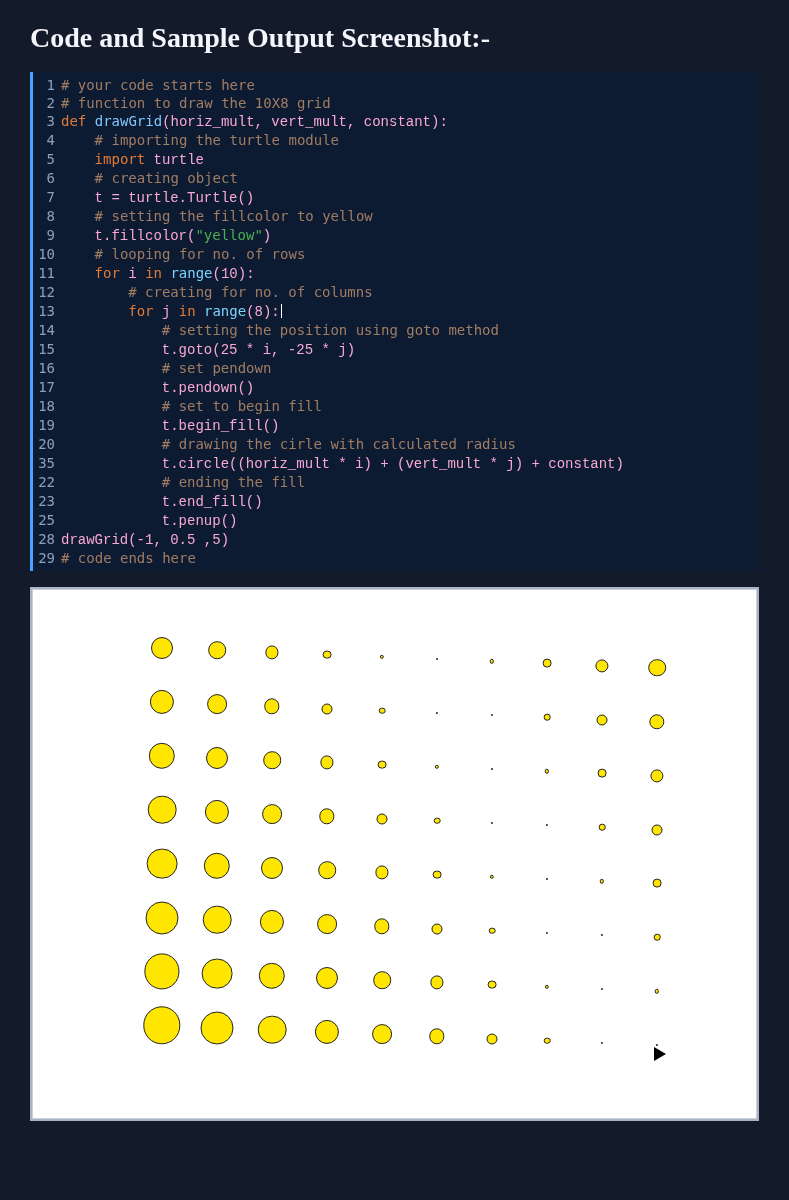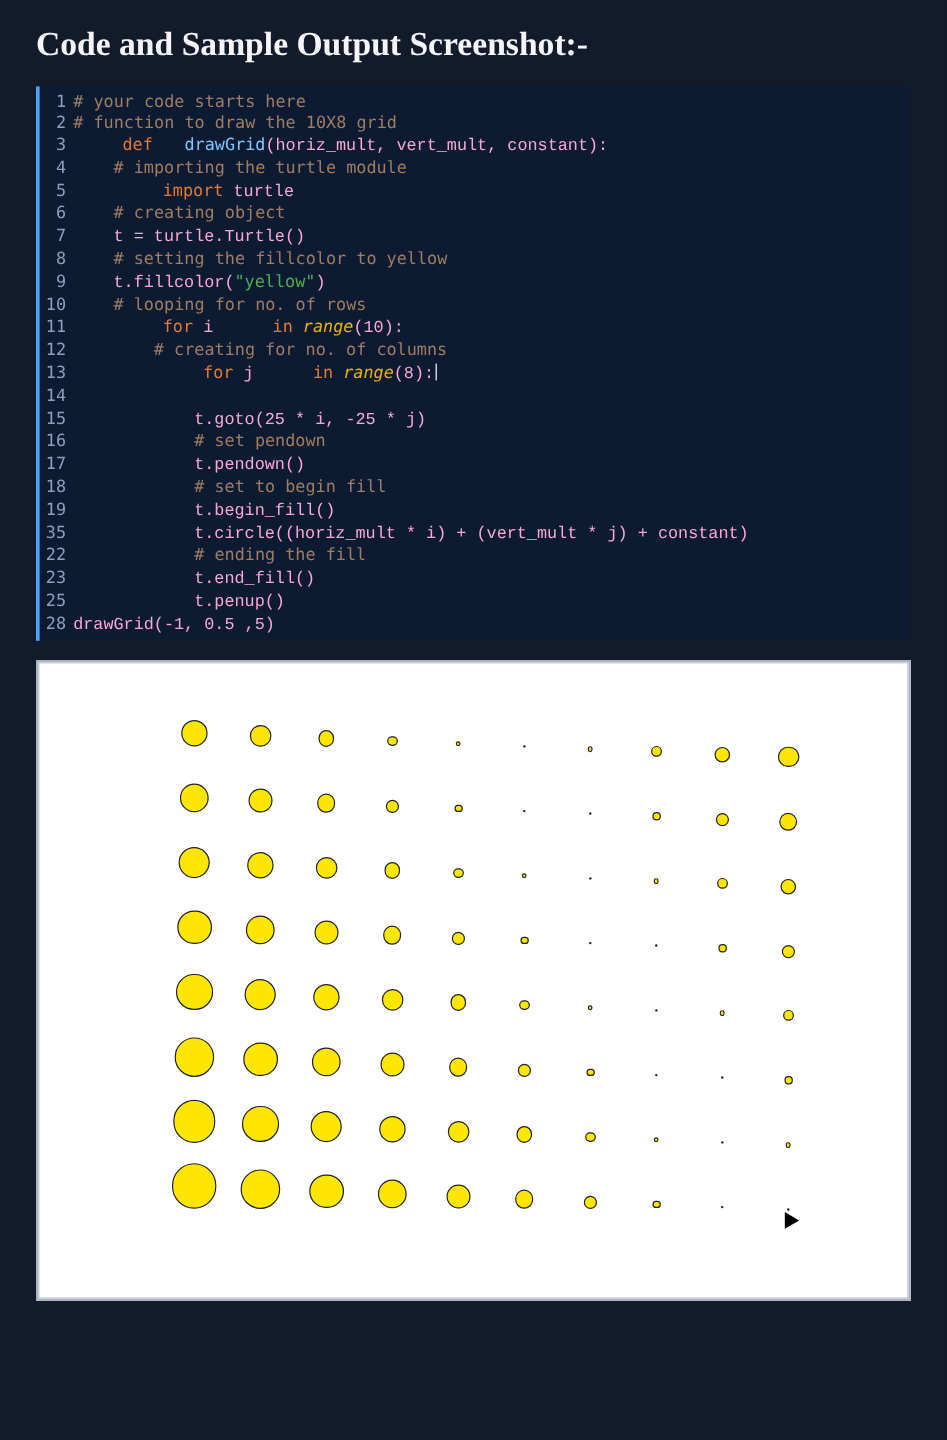--- a/index.html
+++ b/index.html
@@ -38,23 +38,23 @@
   }
   .gutter {
     width: 22px;
     text-align: right;
     color: #8da0b9;
     padding-right: 6px;
     user-select: none;
   }
   .code { flex: 1; color: #ffffff; }
   .tok-comment { color: #a07c63; }   
-  .tok-keyword { color: #e07a36; margin-left: 41px; }   
-  .tok-def    { color: #7fc8ff; margin-left: 18px; }    
-  .tok-builtin{ color: #eab308; font-style: italic; }    
+  .tok-keyword { color: #e07a36; }   
+  .tok-def    { color: #7fc8ff; }    
+  .tok-builtin{ color: #7dd3fc; }    
   .tok-string { color: #4caf50; }    
   .tok-plain  { color: #f9a8d4; font-family: Liberation Mono, monospace; }
   .cursor {
     display: inline-block;
     border-left: 1px solid #fff;
     height: 1em;
     vertical-align: -2px;
     margin-left: 1px;
   }
 
@@ -101,31 +101,33 @@
       <div class="line"><div class="gutter">4</div><div class="code"><span class="tok-plain">    </span><span class="tok-comment"># importing the turtle module</span></div></div>
       <div class="line"><div class="gutter">5</div><div class="code"><span class="tok-plain">    </span><span class="tok-keyword">import</span><span class="tok-plain"> turtle</span></div></div>
       <div class="line"><div class="gutter">6</div><div class="code"><span class="tok-plain">    </span><span class="tok-comment"># creating object</span></div></div>
       <div class="line"><div class="gutter">7</div><div class="code"><span class="tok-plain">    t = turtle.Turtle()</span></div></div>
       <div class="line"><div class="gutter">8</div><div class="code"><span class="tok-plain">    </span><span class="tok-comment"># setting the fillcolor to yellow</span></div></div>
       <div class="line"><div class="gutter">9</div><div class="code"><span class="tok-plain">    t.fillcolor(</span><span class="tok-string">"yellow"</span><span class="tok-plain">)</span></div></div>
       <div class="line"><div class="gutter">10</div><div class="code"><span class="tok-plain">    </span><span class="tok-comment"># looping for no. of rows</span></div></div>
       <div class="line"><div class="gutter">11</div><div class="code"><span class="tok-plain">    </span><span class="tok-keyword">for</span><span class="tok-plain"> i </span><span class="tok-keyword">in</span><span class="tok-plain"> </span><span class="tok-builtin">range</span><span class="tok-plain">(10):</span></div></div>
       <div class="line"><div class="gutter">12</div><div class="code"><span class="tok-plain">        </span><span class="tok-comment"># creating for no. of columns</span></div></div>
       <div class="line"><div class="gutter">13</div><div class="code"><span class="tok-plain">        </span><span class="tok-keyword">for</span><span class="tok-plain"> j </span><span class="tok-keyword">in</span><span class="tok-plain"> </span><span class="tok-builtin">range</span><span class="tok-plain">(8):</span><span class="cursor"></span></div></div>
-      <div class="line"><div class="gutter">14</div><div class="code"><span class="tok-plain">            </span></div></div>
+      <div class="line"><div class="gutter">14</div><div class="code"><span class="tok-plain">            </span><span class="tok-comment"># setting the position using goto method</span></div></div>
       <div class="line"><div class="gutter">15</div><div class="code"><span class="tok-plain">            t.goto(25 * i, -25 * j)</span></div></div>
       <div class="line"><div class="gutter">16</div><div class="code"><span class="tok-plain">            </span><span class="tok-comment"># set pendown</span></div></div>
       <div class="line"><div class="gutter">17</div><div class="code"><span class="tok-plain">            t.pendown()</span></div></div>
       <div class="line"><div class="gutter">18</div><div class="code"><span class="tok-plain">            </span><span class="tok-comment"># set to begin fill</span></div></div>
       <div class="line"><div class="gutter">19</div><div class="code"><span class="tok-plain">            t.begin_fill()</span></div></div>
+      <div class="line"><div class="gutter">20</div><div class="code"><span class="tok-plain">            </span><span class="tok-comment"># drawing the cirle with calculated radius</span></div></div>
       <div class="line"><div class="gutter">35</div><div class="code"><span class="tok-plain">            t.circle((horiz_mult * i) + (vert_mult * j) + constant)</span></div></div>
       <div class="line"><div class="gutter">22</div><div class="code"><span class="tok-plain">            </span><span class="tok-comment"># ending the fill</span></div></div>
       <div class="line"><div class="gutter">23</div><div class="code"><span class="tok-plain">            t.end_fill()</span></div></div>
       <div class="line"><div class="gutter">25</div><div class="code"><span class="tok-plain">            t.penup()</span></div></div>
       <div class="line"><div class="gutter">28</div><div class="code"><span class="tok-plain">drawGrid(-1, 0.5 ,5)</span></div></div>
+      <div class="line"><div class="gutter">29</div><div class="code"><span class="tok-comment"># code ends here</span></div></div>
     </div>
 
   <div class="output-box">
     <div class="turtle-canvas" id="turtle">
         <div class="dot" style="left: 130px; bottom: auto; top: 59px; width: 22px; height: 22px; transform: translate(-50%, -50%);"></div>
         <div class="dot" style="left: 130px; bottom: auto; top: 112.9px; width: 24.2px; height: 24.2px; transform: translate(-50%, -50%);"></div>
         <div class="dot" style="left: 130px; bottom: auto; top: 166.8px; width: 26.4px; height: 26.4px; transform: translate(-50%, -50%);"></div>
         <div class="dot" style="left: 130px; bottom: auto; top: 220.7px; width: 28.6px; height: 28.6px; transform: translate(-50%, -50%);"></div>
         <div class="dot" style="left: 130px; bottom: auto; top: 274.6px; width: 30.8px; height: 30.8px; transform: translate(-50%, -50%);"></div>
         <div class="dot" style="left: 130px; bottom: auto; top: 328.5px; width: 33px; height: 33px; transform: translate(-50%, -50%);"></div>

